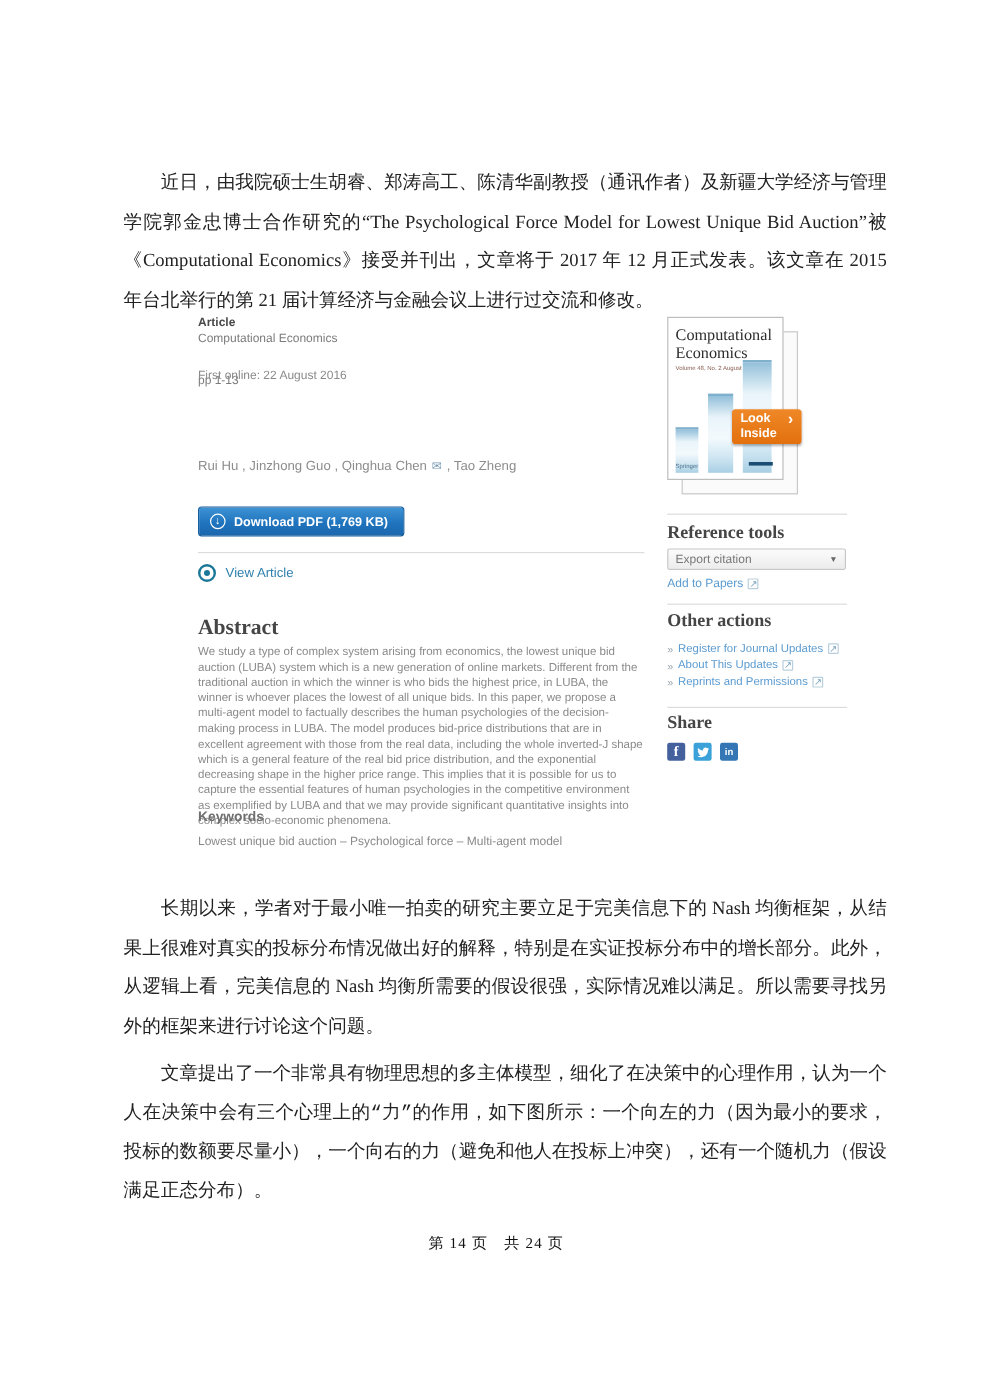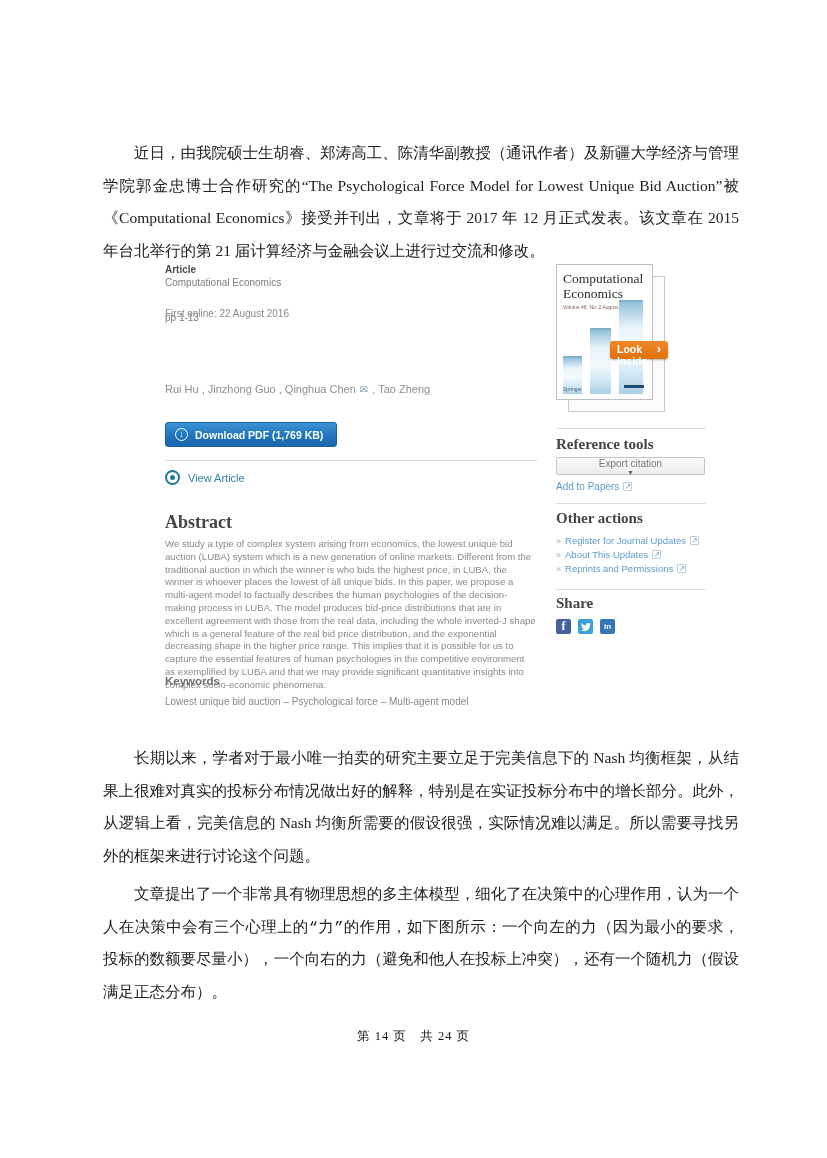--- a/index.html
+++ b/index.html
@@ -98,21 +98,21 @@
   .bar { position:absolute; bottom:5px;
     background:linear-gradient(180deg,#93c0da 0%,#e9f4fa 28%,#f3fafd 55%,#cfe6f2 80%,#a9cfe4 100%);
     border-top:2px solid #7fb0cc; }
   .bar1 { left:6px;  width:19px; height:38px; }
   .bar2 { left:33px; width:21px; height:66px; }
   .bar3 { left:62px; width:24px; height:94px; }
   .springer { position:absolute; left:6px; bottom:7px; font-size:5px; color:#4a6f8a; }
   .bar3-label { position:absolute; right:8px; bottom:11px; width:20px; height:3px; background:#1c4e74; }
 
   .look-inside {
-    left:450px; top:83px; width:58px; height:18px;
+    left:450px; top:83px; width:58px; height:29px;
     background:linear-gradient(180deg,#f08827 0%,#e2700d 100%);
     border-radius:3px; box-shadow:0 1px 2px rgba(0,0,0,.3);
     color:#fff; font-size:10.5px; font-weight:bold; line-height:12px;
     padding:2px 7px; cursor:pointer;
   }
   .look-inside .row1 { display:flex; justify-content:space-between; align-items:center; }
   .look-inside .chev { font-size:13px; line-height:10px; }
 
   .hr-r1 { left:396px; top:170px; width:150px; }
   .hr-r2 { left:396px; top:245px; width:150px; }
@@ -123,21 +123,21 @@
   }
   .ref-h   { left:396px; top:178px; }
   .other-h { left:396px; top:252px; }
   .share-h { left:396px; top:337px; }
 
   .export-box {
     left:396px; top:199px; width:149px; height:18px;
     background:linear-gradient(180deg,#fbfbfb,#ececec);
     border:1px solid #c6c6c6; border-radius:2px;
     display:flex; align-items:center; justify-content:space-between;
-    padding:0 6px; cursor:pointer;flex-direction:column;
+    padding:0 6px; cursor:pointer;
   }
   .export-box .lbl { font-size:10px; color:#777; }
   .export-box .tri { font-size:7px; color:#666; }
 
   .side-link { font-size:9.5px; color:#5b9bd0; cursor:pointer; display:flex; align-items:center; gap:4px; }
   .add-papers { left:396px; top:223px; font-size:10px; }
   .al1 { left:396px; top:277px; }
   .al2 { left:396px; top:291px; }
   .al3 { left:396px; top:305px; }
   .bullet { color:#9aa6ad; font-size:9px; }

